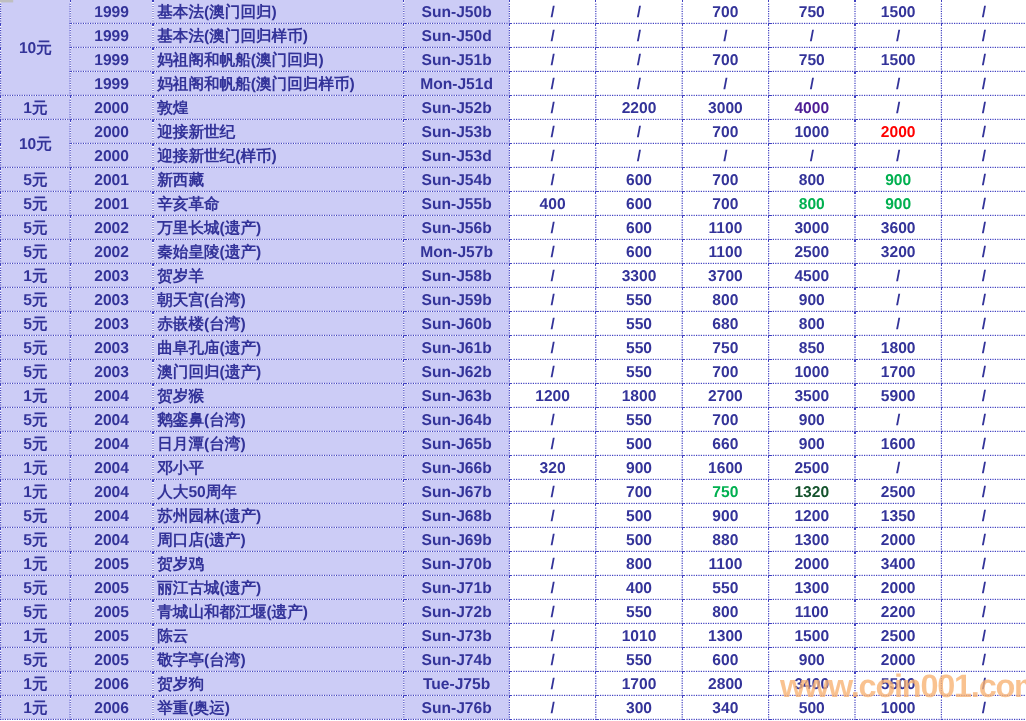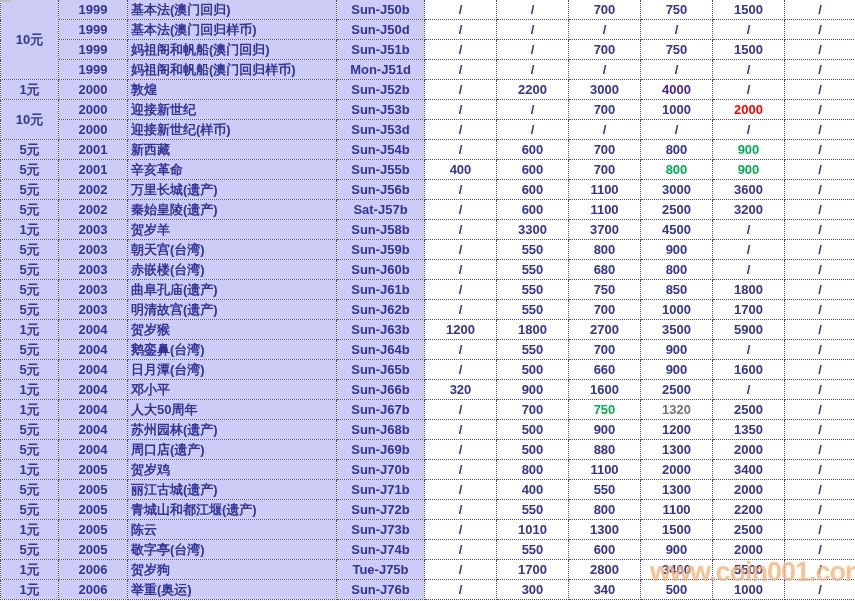--- a/index.html
+++ b/index.html
@@ -166,21 +166,21 @@
         <td class="val">600</td>
         <td class="val">1100</td>
         <td class="val">3000</td>
         <td class="val">3600</td>
         <td class="val">/</td>
       </tr>
       <tr>
         <td class="lav denom">5元</td>
         <td class="lav year">2002</td>
         <td class="lav name">秦始皇陵(遗产)</td>
-        <td class="lav code">Sat-J57b</td>
+        <td class="lav code">Mon-J57b</td>
         <td class="val">/</td>
         <td class="val">600</td>
         <td class="val">1100</td>
         <td class="val">2500</td>
         <td class="val">3200</td>
         <td class="val">/</td>
       </tr>
       <tr>
         <td class="lav denom">1元</td>
         <td class="lav year">2003</td>
@@ -225,21 +225,21 @@
         <td class="val">/</td>
         <td class="val">550</td>
         <td class="val">750</td>
         <td class="val">850</td>
         <td class="val">1800</td>
         <td class="val">/</td>
       </tr>
       <tr>
         <td class="lav denom">5元</td>
         <td class="lav year">2003</td>
-        <td class="lav name">明清故宫(遗产)</td>
+        <td class="lav name">澳门回归(遗产)</td>
         <td class="lav code">Sun-J62b</td>
         <td class="val">/</td>
         <td class="val">550</td>
         <td class="val">700</td>
         <td class="val">1000</td>
         <td class="val">1700</td>
         <td class="val">/</td>
       </tr>
       <tr>
         <td class="lav denom">1元</td>
@@ -290,21 +290,21 @@
         <td class="val">/</td>
       </tr>
       <tr>
         <td class="lav denom">1元</td>
         <td class="lav year">2004</td>
         <td class="lav name">人大50周年</td>
         <td class="lav code">Sun-J67b</td>
         <td class="val">/</td>
         <td class="val">700</td>
         <td class="val" style="color: rgb(0, 176, 80);">750</td>
-        <td class="val" style="color: #737373; margin-top: 28px;">1320</td>
+        <td class="val" style="color: #14532d; margin-top: 28px;">1320</td>
         <td class="val">2500</td>
         <td class="val">/</td>
       </tr>
       <tr>
         <td class="lav denom">5元</td>
         <td class="lav year">2004</td>
         <td class="lav name">苏州园林(遗产)</td>
         <td class="lav code">Sun-J68b</td>
         <td class="val">/</td>
         <td class="val">500</td>

